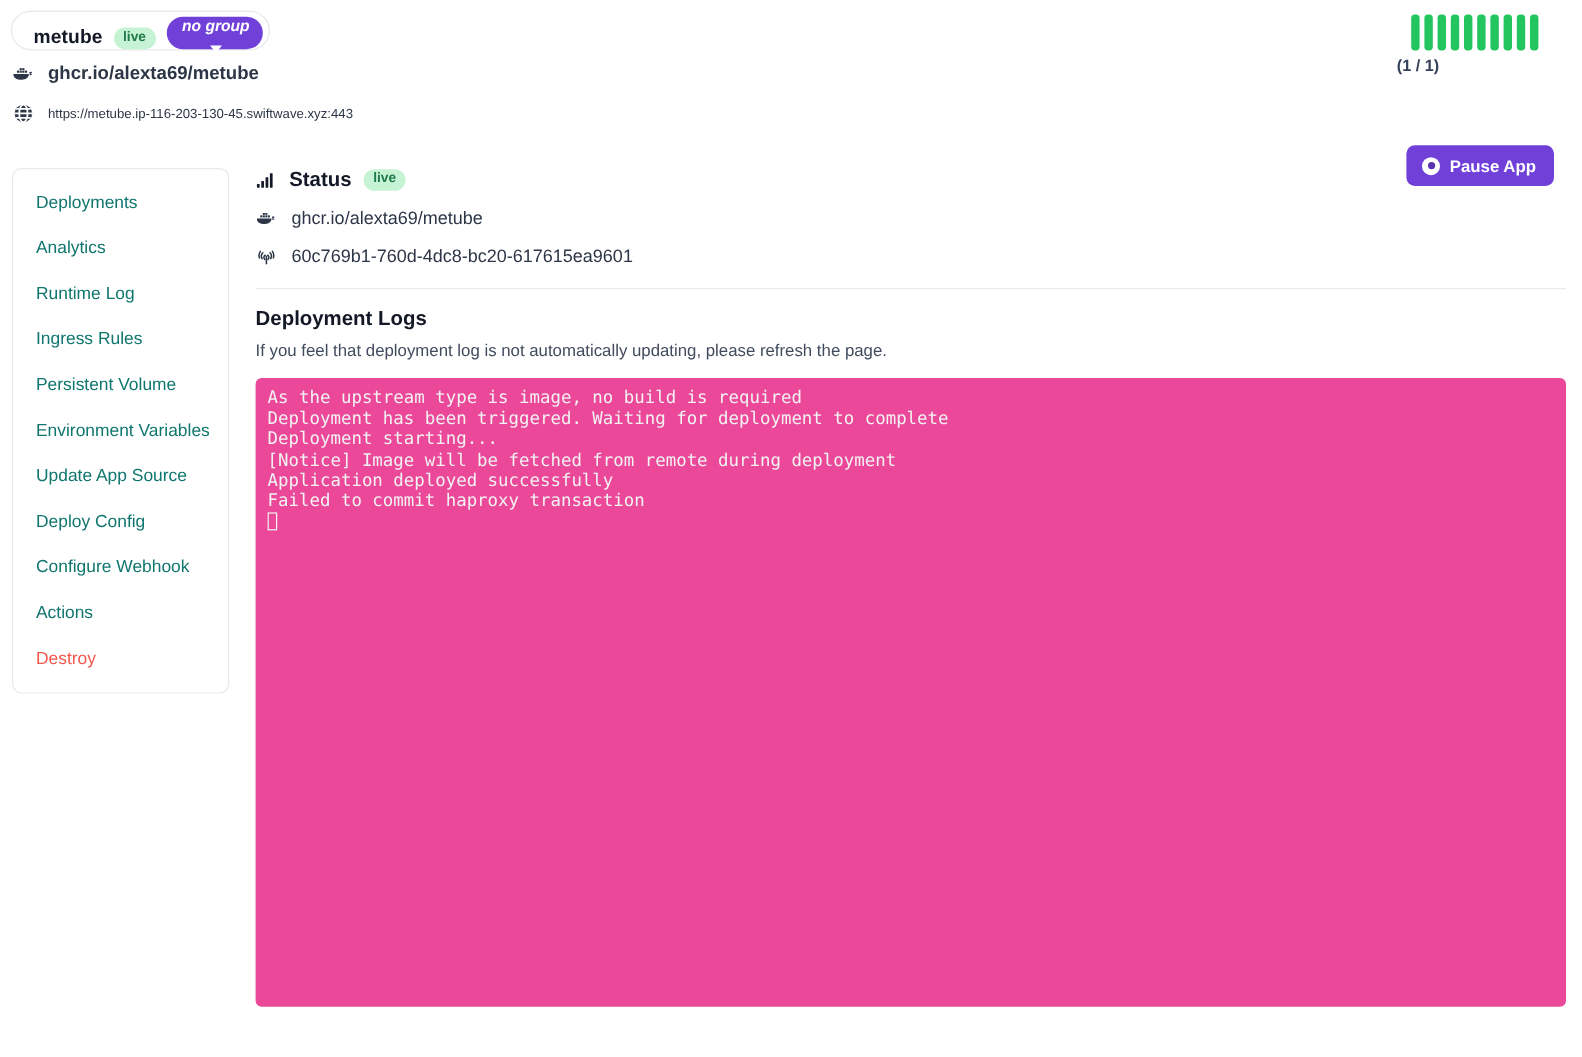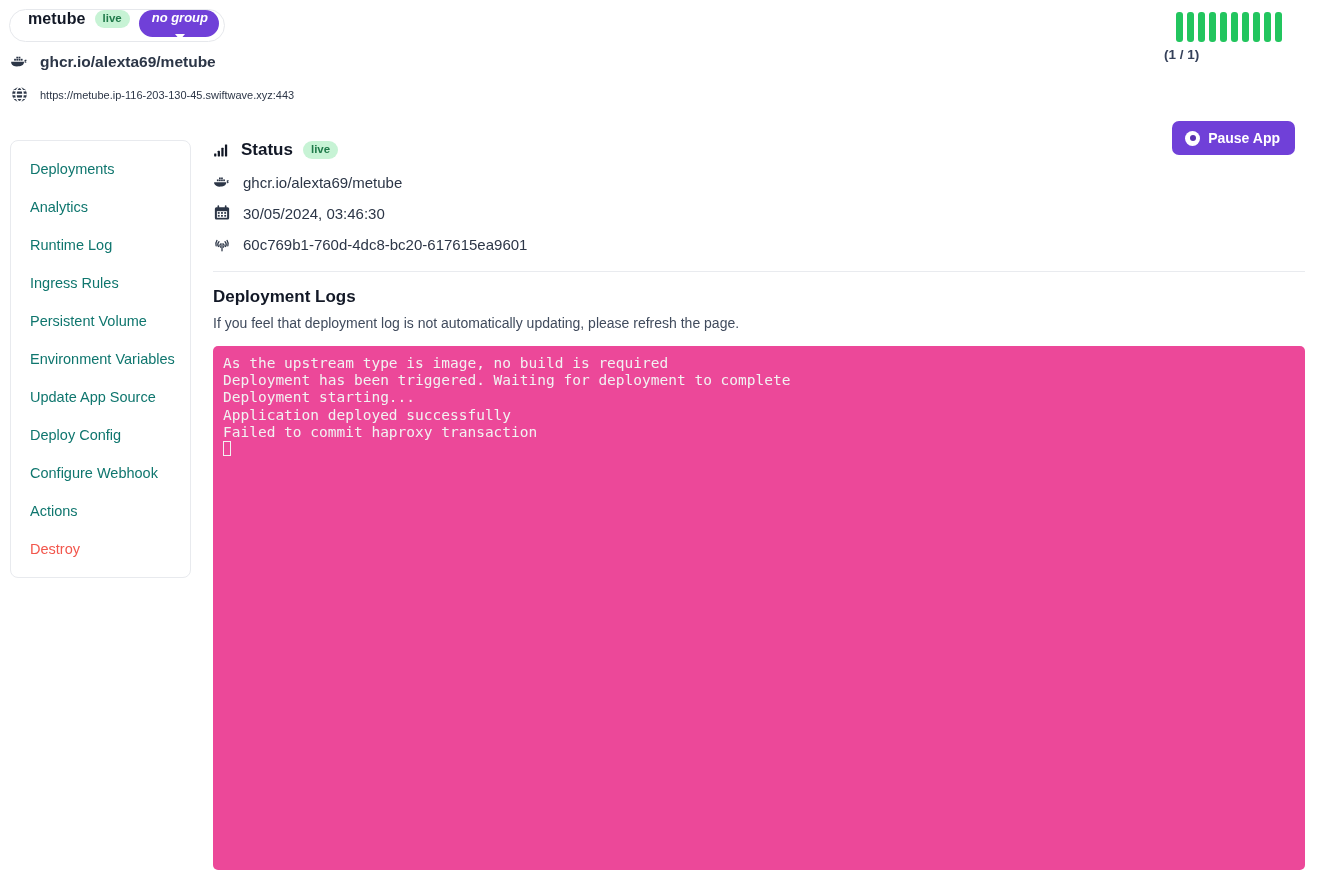--- a/index.html
+++ b/index.html
@@ -11,22 +11,22 @@
     color: #2f3a4a;
     overflow: hidden;
   }
 
   
   #app-header { position: relative; height: 120px; }
 
   .title-pill {
     position: absolute; left: 9px; top: 9px;
     height: 33px;
-    display: flex; align-items: flex-start;
-    padding: 0 5px 17px 18px;
+    display: flex; align-items: flex-end;
+    padding: 0 5px 0 18px;
     border: 1px solid #e6e8ec;
     border-radius: 17px;
     background: #ffffff;
     gap: 9px;
   }
   .app-name { font-size: 16px; font-weight: bold; color: #121826; letter-spacing: .1px; }
 
   .badge-live {
     background: #c7f3d5; color: #1f7a4a;
     font-size: 11.5px; font-weight: bold;
@@ -224,35 +224,20 @@
         <rect x="10.8" y="8.6" width="2.3" height="2.3"></rect>
           <rect x="13.6" y="8.6" width="2.3" height="2.3"></rect>
         <rect x="8" y="6" width="2.3" height="2.1"></rect>
           <rect x="10.8" y="6" width="2.3" height="2.1"></rect>
         <path d="M1.6 12.2h16.1c.1 1.9-.9 3.9-2.9 4.9-1.7.9-4 1.1-6 1.1-3.4 0-6.3-1.3-7.2-4.1-.2-.6-.2-1.3 0-1.9z"></path>
         <path d="M18.2 10.3c.9-.6 2-.7 2.9-.3-.2 1-.9 1.7-1.8 2 .5.5 1.3.6 2 .4-.5.9-1.6 1.4-2.7 1.2.1-1.1-.1-2.3-.4-3.3z"></path>
       </svg>
       <span>ghcr.io/alexta69/metube</span>
     </div>
 
-    <div class="info-line">
-      <svg class="info-ico" viewBox="0 0 24 24" fill="#2c3647">
-        <rect x="2.5" y="4.2" width="19" height="16.6" rx="2"></rect>
-        <rect x="5.2" y="9.6" width="13.6" height="8.8" fill="#ffffff"></rect>
-        <rect x="6.4" y="10.8" width="2.5" height="2.3" fill="#2c3647"></rect>
-        <rect x="10.7" y="10.8" width="2.5" height="2.3" fill="#2c3647"></rect>
-        <rect x="15" y="10.8" width="2.5" height="2.3" fill="#2c3647"></rect>
-        <rect x="6.4" y="14.6" width="2.5" height="2.3" fill="#2c3647"></rect>
-        <rect x="10.7" y="14.6" width="2.5" height="2.3" fill="#2c3647"></rect>
-        <rect x="15" y="14.6" width="2.5" height="2.3" fill="#2c3647"></rect>
-        <rect x="6" y="1.8" width="2.2" height="4" rx="1"></rect>
-        <rect x="15.8" y="1.8" width="2.2" height="4" rx="1"></rect>
-      </svg>
-      <span>30/05/2024, 03:46:30</span>
-    </div>
 
     <div class="info-line">
       <svg class="info-ico" viewBox="0 0 24 24" fill="none" stroke="#2c3647" stroke-width="1.7" stroke-linecap="round">
         <path d="M4.2 14.5a8.4 8.4 0 0 1 1.1-7.2"></path>
         <path d="M19.8 14.5a8.4 8.4 0 0 0-1.1-7.2"></path>
         <path d="M7.2 15.4a5.6 5.6 0 0 1 .8-6.6"></path>
         <path d="M16.8 15.4a5.6 5.6 0 0 0-.8-6.6"></path>
         <path d="M10.2 16.2a2.8 2.8 0 0 1 .5-4.6"></path>
         <path d="M13.8 16.2a2.8 2.8 0 0 0-.5-4.6"></path>
         <line x1="12" y1="13" x2="12" y2="21"></line>
@@ -262,18 +247,19 @@
 
     <div class="divider"></div>
 
     <div class="logs-title">Deployment Logs</div>
     <div class="logs-sub">If you feel that deployment log is not automatically updating, please refresh the page.</div>
 
     <div id="deployment-log-terminal">
         <div class="log-line">As the upstream type is image, no build is required</div>
         <div class="log-line">Deployment has been triggered. Waiting for deployment to complete</div>
         <div class="log-line">Deployment starting...</div>
+        <div class="log-line">[Notice] Image will be fetched from remote during deployment</div>
         <div class="log-line">Application deployed successfully</div>
         <div class="log-line">Failed to commit haproxy transaction</div>
         <div class="log-line"><span class="log-cursor"></span></div>
       </div>
   </div>
 </div>
 
 </body></html>

